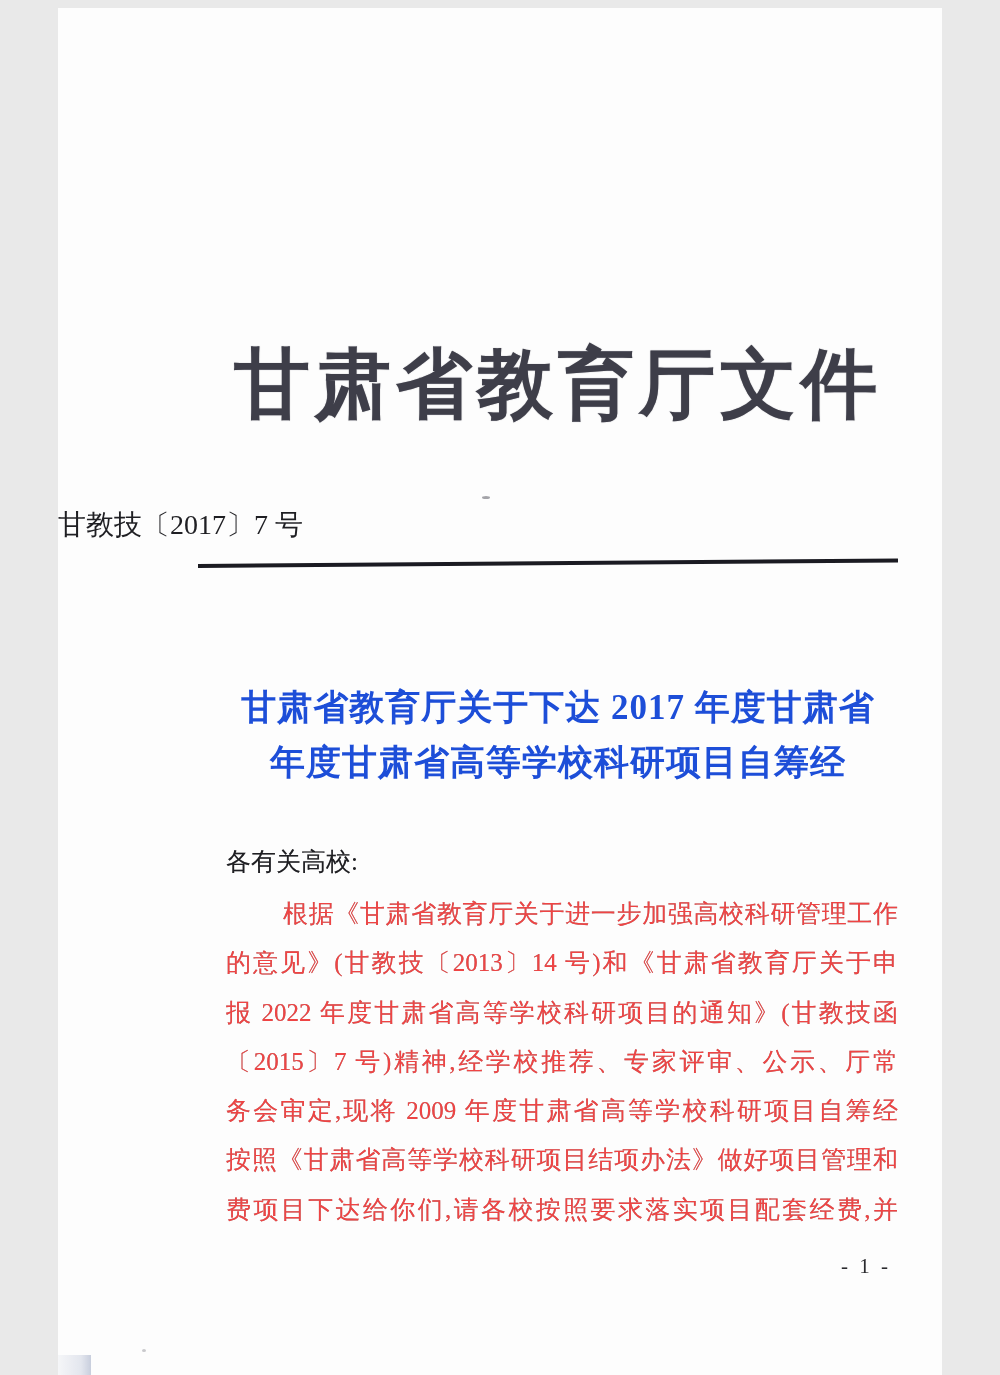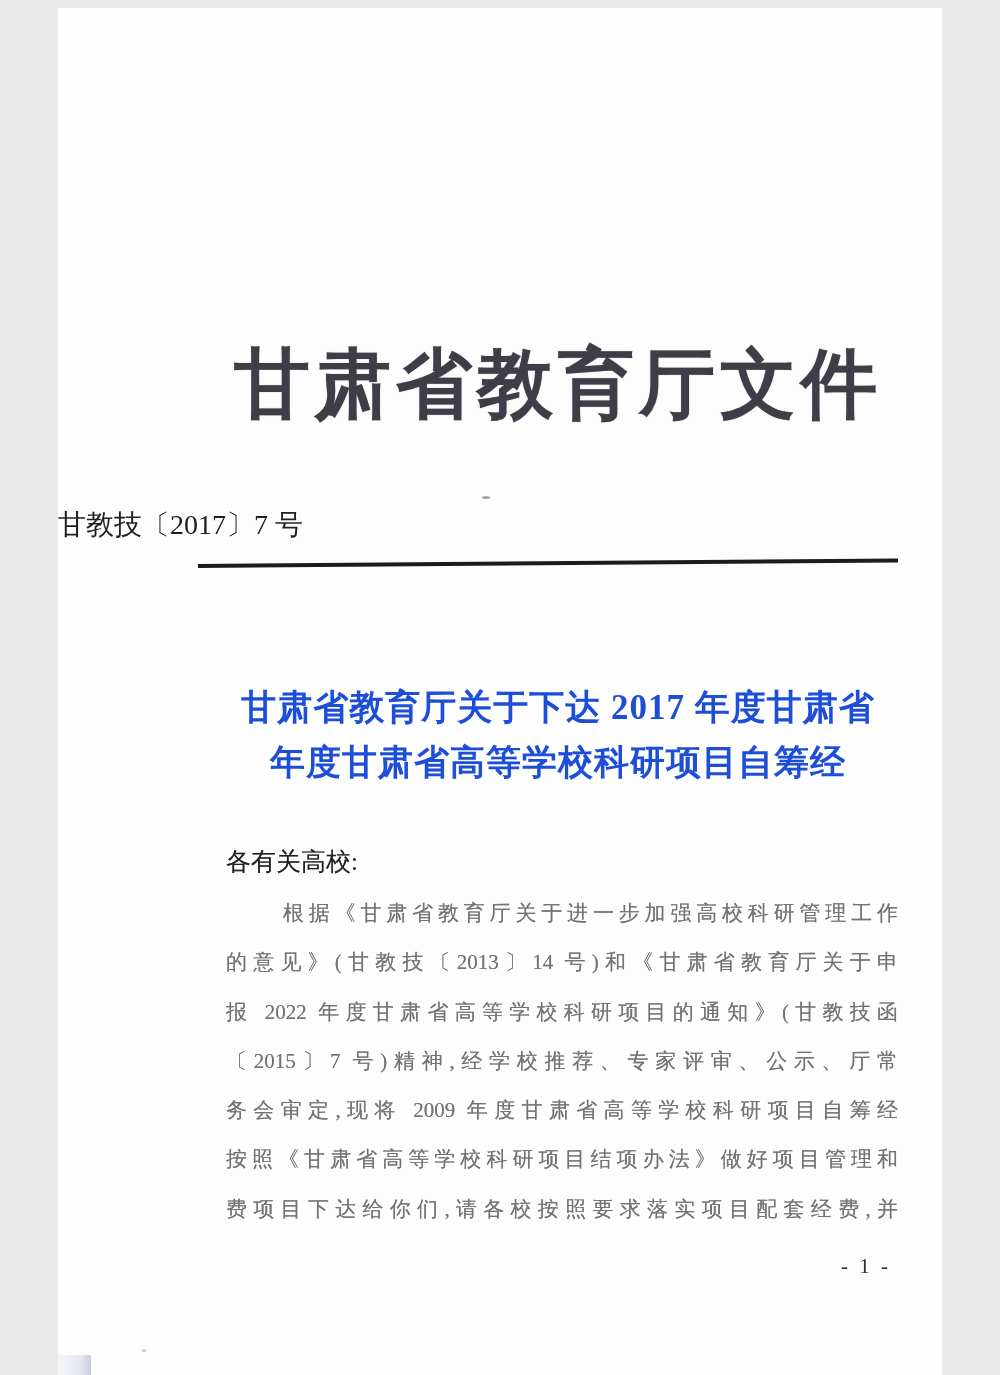--- a/index.html
+++ b/index.html
@@ -53,23 +53,23 @@
     left:168px;top:836px;
     font-size:25px;
     line-height:36px;
     color:#1f1f23;
     text-shadow:0 0 .4px rgba(0,0,0,.4);
   }
   .body-text{
     position:absolute;
     left:168px;top:881px;
     width:672px;
-    font-size:21px;
+    font-size:25px;
     line-height:49.3px;
-    color:#737373;
+    color:#ef4444;
     text-shadow:0 0 .4px rgba(0,0,0,.4);
   }
   .body-line{
     text-align:justify;
     text-align-last:justify;
   }
   .body-line.indent{ padding-left:57px; }
   .page-number{
     position:absolute;
     left:770px;top:1246px;width:76px;

